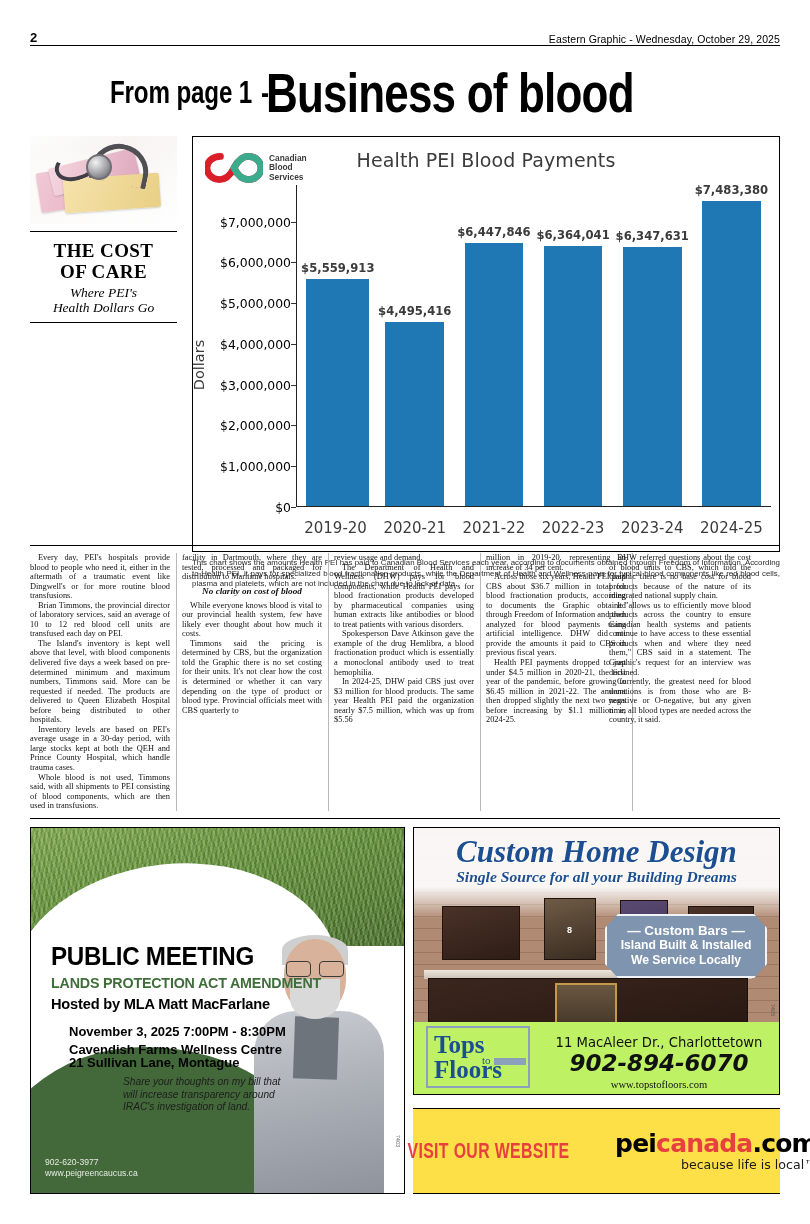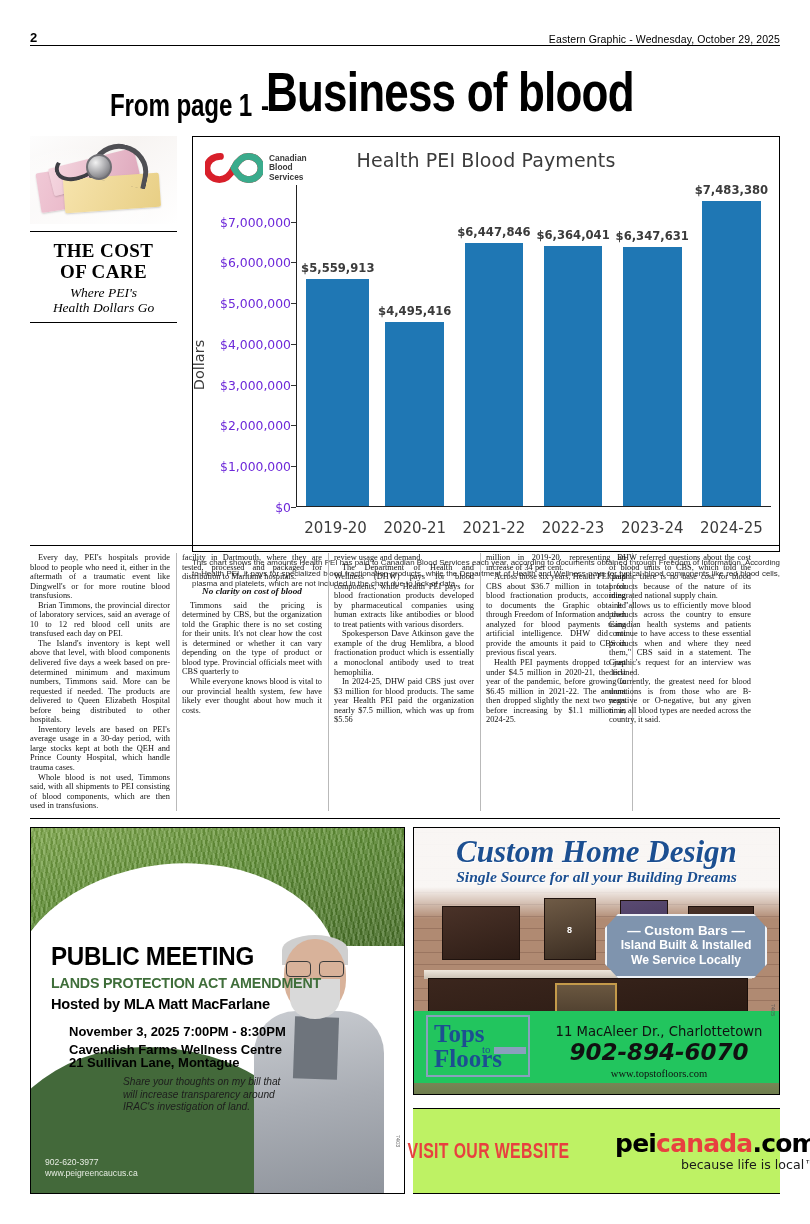--- a/index.html
+++ b/index.html
@@ -18,21 +18,21 @@
     position: absolute; left: 30px; top: 24px; width: 750px; height: 22px;
     border-bottom: 1.6px solid #000;
     display: flex; align-items: flex-end; justify-content: space-between;
   }
   .folio { font-family: "Liberation Sans", sans-serif; font-weight: bold; font-size: 13px; line-height: 14px; }
   .masthead-right { font-family: "Liberation Sans", sans-serif; font-size: 10.5px; line-height: 12px; letter-spacing: .1px; }
 
   
   .headline {
     position: absolute; left: 110px; top: 62px; width: 640px; height: 62px;
-    display: flex; align-items: flex-end; gap: 7px;
+    display: flex; align-items: center; gap: 7px;
     font-family: "Liberation Sans", sans-serif; font-weight: bold;
   }
   .headline .from {
     font-size: 31px; transform: scaleX(.78); transform-origin: left bottom;
     letter-spacing: -0.2px; white-space: nowrap;
   }
   .headline .dash { font-size: 31px; transform: scaleX(.78); transform-origin: left bottom; margin-left: -38px; }
   .headline .main {
     font-size: 55px; transform: scaleX(.8); transform-origin: left bottom;
     letter-spacing: -1px; white-space: nowrap; margin-left: -12px;
@@ -79,21 +79,21 @@
     position: absolute; left: 0; right: 0; top: 12px; text-align: center;
     font-family: "DejaVu Sans", sans-serif; font-size: 19px; color: #3b3b3b; letter-spacing: .1px;
   }
   .plot { position: absolute; left: 0; top: 42px; width: 588px; height: 374px; }
   .axis-label-y {
     position: absolute; left: 6px; top: 178px; transform: rotate(-90deg) translate(-50%,0); transform-origin: left center;
     font-family: "DejaVu Sans", sans-serif; font-size: 14.5px; color: #3b3b3b; white-space: nowrap;
   }
   .ytick {
     position: absolute; right: 0; transform: translateY(-50%);
-    font-family: "DejaVu Sans", sans-serif; font-size: 12.4px; color: #6d28d9; white-space: nowrap;
+    font-family: "DejaVu Sans", sans-serif; font-size: 12.4px; color: #000000; white-space: nowrap;
   }
   .ytick-wrap { position: absolute; left: 16px; top: 0; width: 82px; height: 100%; }
   .ytick-mark { position: absolute; left: 98px; width: 5px; height: 1px; background: #333; }
   .axis-v { position: absolute; left: 103px; top: 6px; width: 1.4px; bottom: 46px; background: #222; }
   .axis-h { position: absolute; left: 103px; right: 10px; bottom: 46px; height: 1.4px; background: #222; }
   .bars { position: absolute; left: 103px; right: 10px; bottom: 47.4px; top: 6px; }
   .bar-slot { position: absolute; bottom: 0; display: flex; flex-direction: column; justify-content: flex-end; align-items: center; }
   .bar { width: 100%; background: #1f77b4; }
   .bar-value {
     font-family: "DejaVu Sans", sans-serif; font-weight: bold; font-size: 11.6px; color: #3b3b3b;
@@ -242,21 +242,21 @@
     color: #1c4f91; text-shadow: 1px 1px 0 rgba(255,255,255,.9);
   }
   .badge {
     position: absolute; right: 12px; top: 86px; width: 162px; padding: 7px 6px 8px;
     background: #7f94ae; border: 2px solid #f0f3f7; color: #fff; text-align: center;
     font-family: "Liberation Sans", sans-serif; font-weight: bold;
     clip-path: polygon(8% 0,92% 0,100% 22%,100% 78%,92% 100%,8% 100%,0 78%,0 22%);
   }
   .badge-l1 { font-size: 13.4px; }
   .badge-l2 { font-size: 12.2px; line-height: 15px; }
-  .tops-strip { position: absolute; left: 0; bottom: 11px; width: 367px; height: 72px; background: #22c55e; }
+  .tops-strip { position: absolute; left: 0; bottom: 0; width: 367px; height: 72px; background: #bef264; }
   .tops-logo {
     position: absolute; left: 12px; bottom: 6px; width: 104px; height: 62px;
     border: 2px solid #8aa0bd; display: flex; flex-direction: column; justify-content: center;
   }
   .tops-logo .l1 { font-family: "Liberation Serif", serif; font-weight: bold; font-size: 25px; color: #1c4f91; line-height: 25px; padding-left: 6px; }
   .tops-logo .l2 { font-family: "Liberation Serif", serif; font-weight: bold; font-size: 25px; color: #1c4f91; line-height: 25px; padding-left: 6px; }
   .tops-logo .lto { font-family: "Liberation Serif", serif; font-size: 11px; color: #1c4f91; position: absolute; left: 54px; top: 26px; }
   .tops-logo .lbar { position: absolute; left: 66px; top: 30px; width: 32px; height: 7px; background: #8aa0bd; }
   .tops-addr {
     position: absolute; left: 130px; bottom: 44px; width: 230px; text-align: center;
@@ -267,21 +267,21 @@
     font-family: "DejaVu Sans", sans-serif; font-weight: bold; font-style: italic; font-size: 23px; color: #111;
   }
   .tops-web {
     position: absolute; left: 130px; bottom: 4px; width: 230px; text-align: center;
     font-family: "Liberation Serif", serif; font-size: 10.6px; color: #111;
   }
 
   
   .ad-pei {
     position: absolute; left: 413px; top: 1108px; width: 367px; height: 86px;
-    border-top: 1.6px solid #000; border-bottom: 1.6px solid #000; background: #bef264;
+    border-top: 1.6px solid #000; border-bottom: 1.6px solid #000; background: #fde047;
     display: flex; align-items: center; justify-content: center; gap: 14px;
   }
   .visit {
     font-family: "Liberation Sans", sans-serif; font-weight: bold; font-size: 22px;
     color: #e8403f; transform: scaleX(.72); transform-origin: center; letter-spacing: .5px; white-space: nowrap;
   }
   .pei-wrap { text-align: left; }
   .pei-domain { font-family: "DejaVu Sans", sans-serif; font-weight: bold; font-size: 25px; line-height: 27px; letter-spacing: -.8px; }
   .pei-domain .red { color: #e8403f; }
   .pei-tag { font-family: "DejaVu Sans", sans-serif; font-size: 12.6px; color: #1a1a1a; text-align: right; }
@@ -413,22 +413,22 @@
         <p>Every day, PEI's hospitals provide blood to people who need it, either in the aftermath of a traumatic event like Dingwell's or for more routine blood transfusions.</p>
         <p>Brian Timmons, the provincial director of laboratory services, said an average of 10 to 12 red blood cell units are transfused each day on PEI.</p>
         <p>The Island's inventory is kept well above that level, with blood components delivered five days a week based on pre-determined minimum and maximum numbers, Timmons said. More can be requested if needed. The products are delivered to Queen Elizabeth Hospital before being distributed to other hospitals.</p>
         <p>Inventory levels are based on PEI's average usage in a 30-day period, with large stocks kept at both the QEH and Prince County Hospital, which handle trauma cases.</p>
         <p>Whole blood is not used, Timmons said, with all shipments to PEI consisting of blood components, which are then used in transfusions.</p>
         <p>According to Canadian Blood Services (CBS), PEI received 4,889 units of blood, plasma and platelets in 2024-25. Over the five-year period ending March 31, 2025, a total of 22,024 units were delivered to the Island.</p>
       </div>
     <div class="col c2" id="col2">
         <p class="noindent">facility in Dartmouth, where they are tested, processed and packaged for distribution to Maritime hospitals.</p>
         <div class="subhead">No clarity on cost of blood</div>
+        <p>While everyone knows blood is vital to our provincial health system, few have likely ever thought about how much it costs.</p>
         <p>Timmons said the pricing is determined by CBS, but the organization told the Graphic there is no set costing for their units. It's not clear how the cost is determined or whether it can vary depending on the type of product or blood type. Provincial officials meet with CBS quarterly to</p>
-        <p>While everyone knows blood is vital to our provincial health system, few have likely ever thought about how much it costs.</p>
       </div>
     <div class="col c3" id="col3">
         <p class="noindent">review usage and demand.</p>
         <p>The Department of Health and Wellness (DHW) pays for blood components, while Health PEI pays for blood fractionation products developed by pharmaceutical companies using human extracts like antibodies or blood to treat patients with various disorders.</p>
         <p>Spokesperson Dave Atkinson gave the example of the drug Hemlibra, a blood fractionation product which is essentially a monoclonal antibody used to treat hemophilia.</p>
         <p>In 2024-25, DHW paid CBS just over $3 million for blood products. The same year Health PEI paid the organization nearly $7.5 million, which was up from $5.56</p>
       </div>
     <div class="col c4" id="col4">
         <p class="noindent">million in 2019-20, representing an increase of 34 per cent.</p>
         <p>Across those six years, Health PEI paid CBS about $36.7 million in total for blood fractionation products, according to documents the Graphic obtained through Freedom of Information and then analyzed for blood payments using artificial intelligence. DHW did not provide the amounts it paid to CBS in previous fiscal years.</p>

